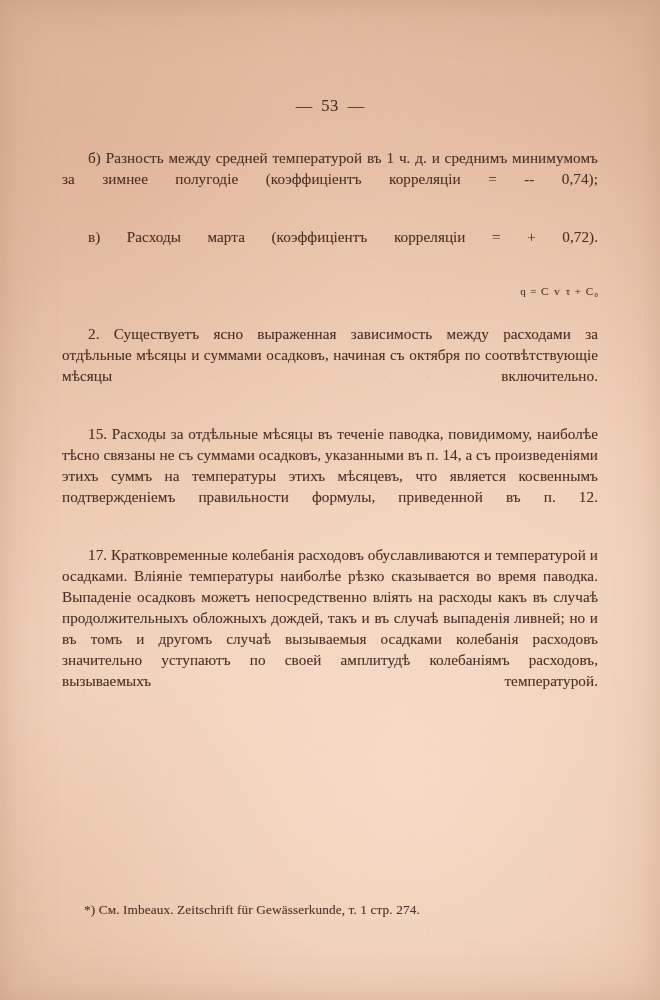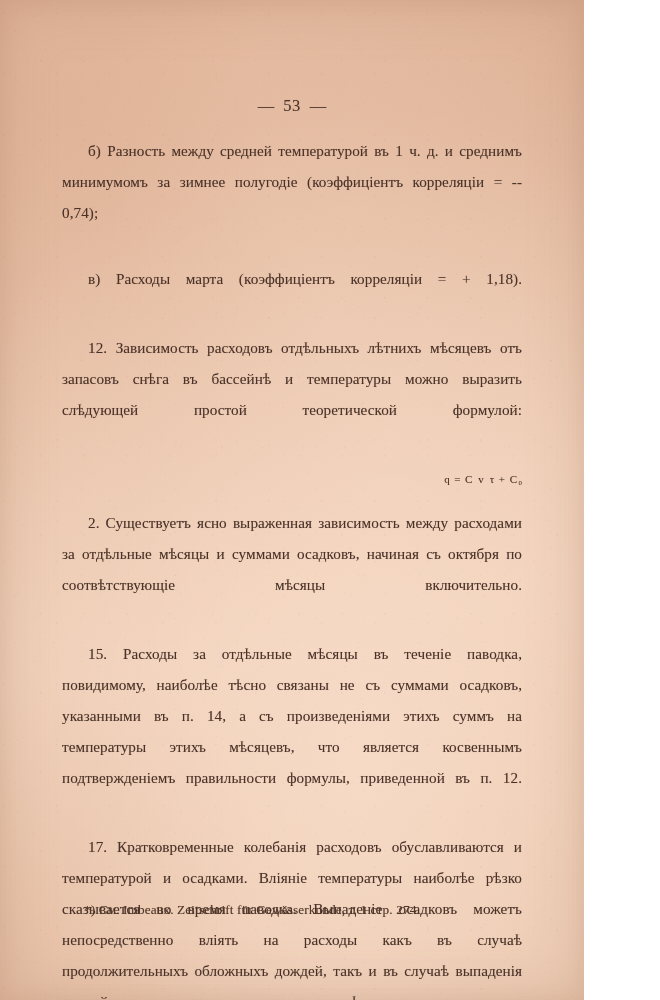--- a/index.html
+++ b/index.html
@@ -3,21 +3,21 @@
 <meta charset="utf-8">
 <style>
   html, body {
     margin: 0;
     padding: 0;
     background: #ffffff;
   }
 
   .page {
     position: relative;
-    width: 584px;
+    width: 660px;
     height: 1000px;
     overflow: hidden;
     background: #e9c5ad;
     background-image:
       radial-gradient(ellipse 120% 95% at 62% 78%, rgba(255,232,215,0.55) 0%, rgba(255,232,215,0.18) 42%, rgba(255,232,215,0) 72%),
       radial-gradient(ellipse 85% 70% at 12% 12%, rgba(205,150,118,0.30) 0%, rgba(205,150,118,0.05) 58%, rgba(205,150,118,0) 80%),
       radial-gradient(ellipse 75% 60% at 96% 4%, rgba(198,142,110,0.26) 0%, rgba(198,142,110,0) 70%),
       radial-gradient(ellipse 60% 45% at 3% 96%, rgba(200,145,112,0.22) 0%, rgba(200,145,112,0) 75%),
       linear-gradient(168deg, #e6bda3 0%, #ecc9b1 38%, #efceb7 62%, #e7c2a8 100%);
     font-family: "Liberation Serif", "DejaVu Serif", serif;
@@ -71,23 +71,23 @@
 
   
   .body-block {
     position: absolute;
     left: 62px;
     right: 62px;
     top: 131px;
   }
 
   p.para {
-    margin: 4px 0 1px 0;
+    margin: 16px 0 1px 0;
     font-size: 15.2px;
-    line-height: 31px;
+    line-height: 21px;
     text-align: justify;
     text-justify: inter-word;
     text-indent: 26px;
     color: #4a3228;
     letter-spacing: 0.05px;
   }
 
   p.para.tight { margin-bottom: 0; }
   p.para.gap-s { margin-bottom: 7px; }
 
@@ -153,23 +153,22 @@
   <div class="content">
 
     <div class="folio">
       <span class="dash">—</span><span class="num">53</span><span class="dash">—</span>
     </div>
 
     <div class="body-block">
 
       <p class="para tight">б) Разность между средней температурой въ 1 ч. д. и среднимъ минимумомъ за зимнее полугодіе (коэффиціентъ корреляціи = -- 0,74);</p>
 
-      <p class="para gap-s">в) Расходы марта (коэффиціентъ корреляціи = + 1,18).</p>
+      <p class="para gap-s">в) Расходы марта (коэффиціентъ корреляціи = + 0,72).</p>
 
-      <p class="para tight">12. Зависимость расходовъ отдѣльныхъ лѣтнихъ мѣсяцевъ отъ запасовъ снѣга въ бассейнѣ и температуры можно выразить слѣдующей простой теоретической формулой:</p>
 
       <div class="formula">
         <span>q</span><span class="op">=</span><span>C</span>&nbsp;<span>v</span>&nbsp;<span>τ</span><span class="op">+</span><span><span>C</span><sub>0</sub></span>
       </div>
 
 
 
       <p class="para gap-s">2. Существуетъ ясно выраженная зависимость между расходами за отдѣльные мѣсяцы и суммами осадковъ, начиная съ октября по соотвѣтствующіе мѣсяцы включительно.</p>
 
       <p class="para gap-s">15. Расходы за отдѣльные мѣсяцы въ теченіе паводка, повидимому, наиболѣе тѣсно связаны не съ суммами осадковъ, указанными въ п. 14, а съ произведеніями этихъ суммъ на температуры этихъ мѣсяцевъ, что является косвеннымъ подтвержденіемъ правильности формулы, приведенной въ п. 12.</p>

